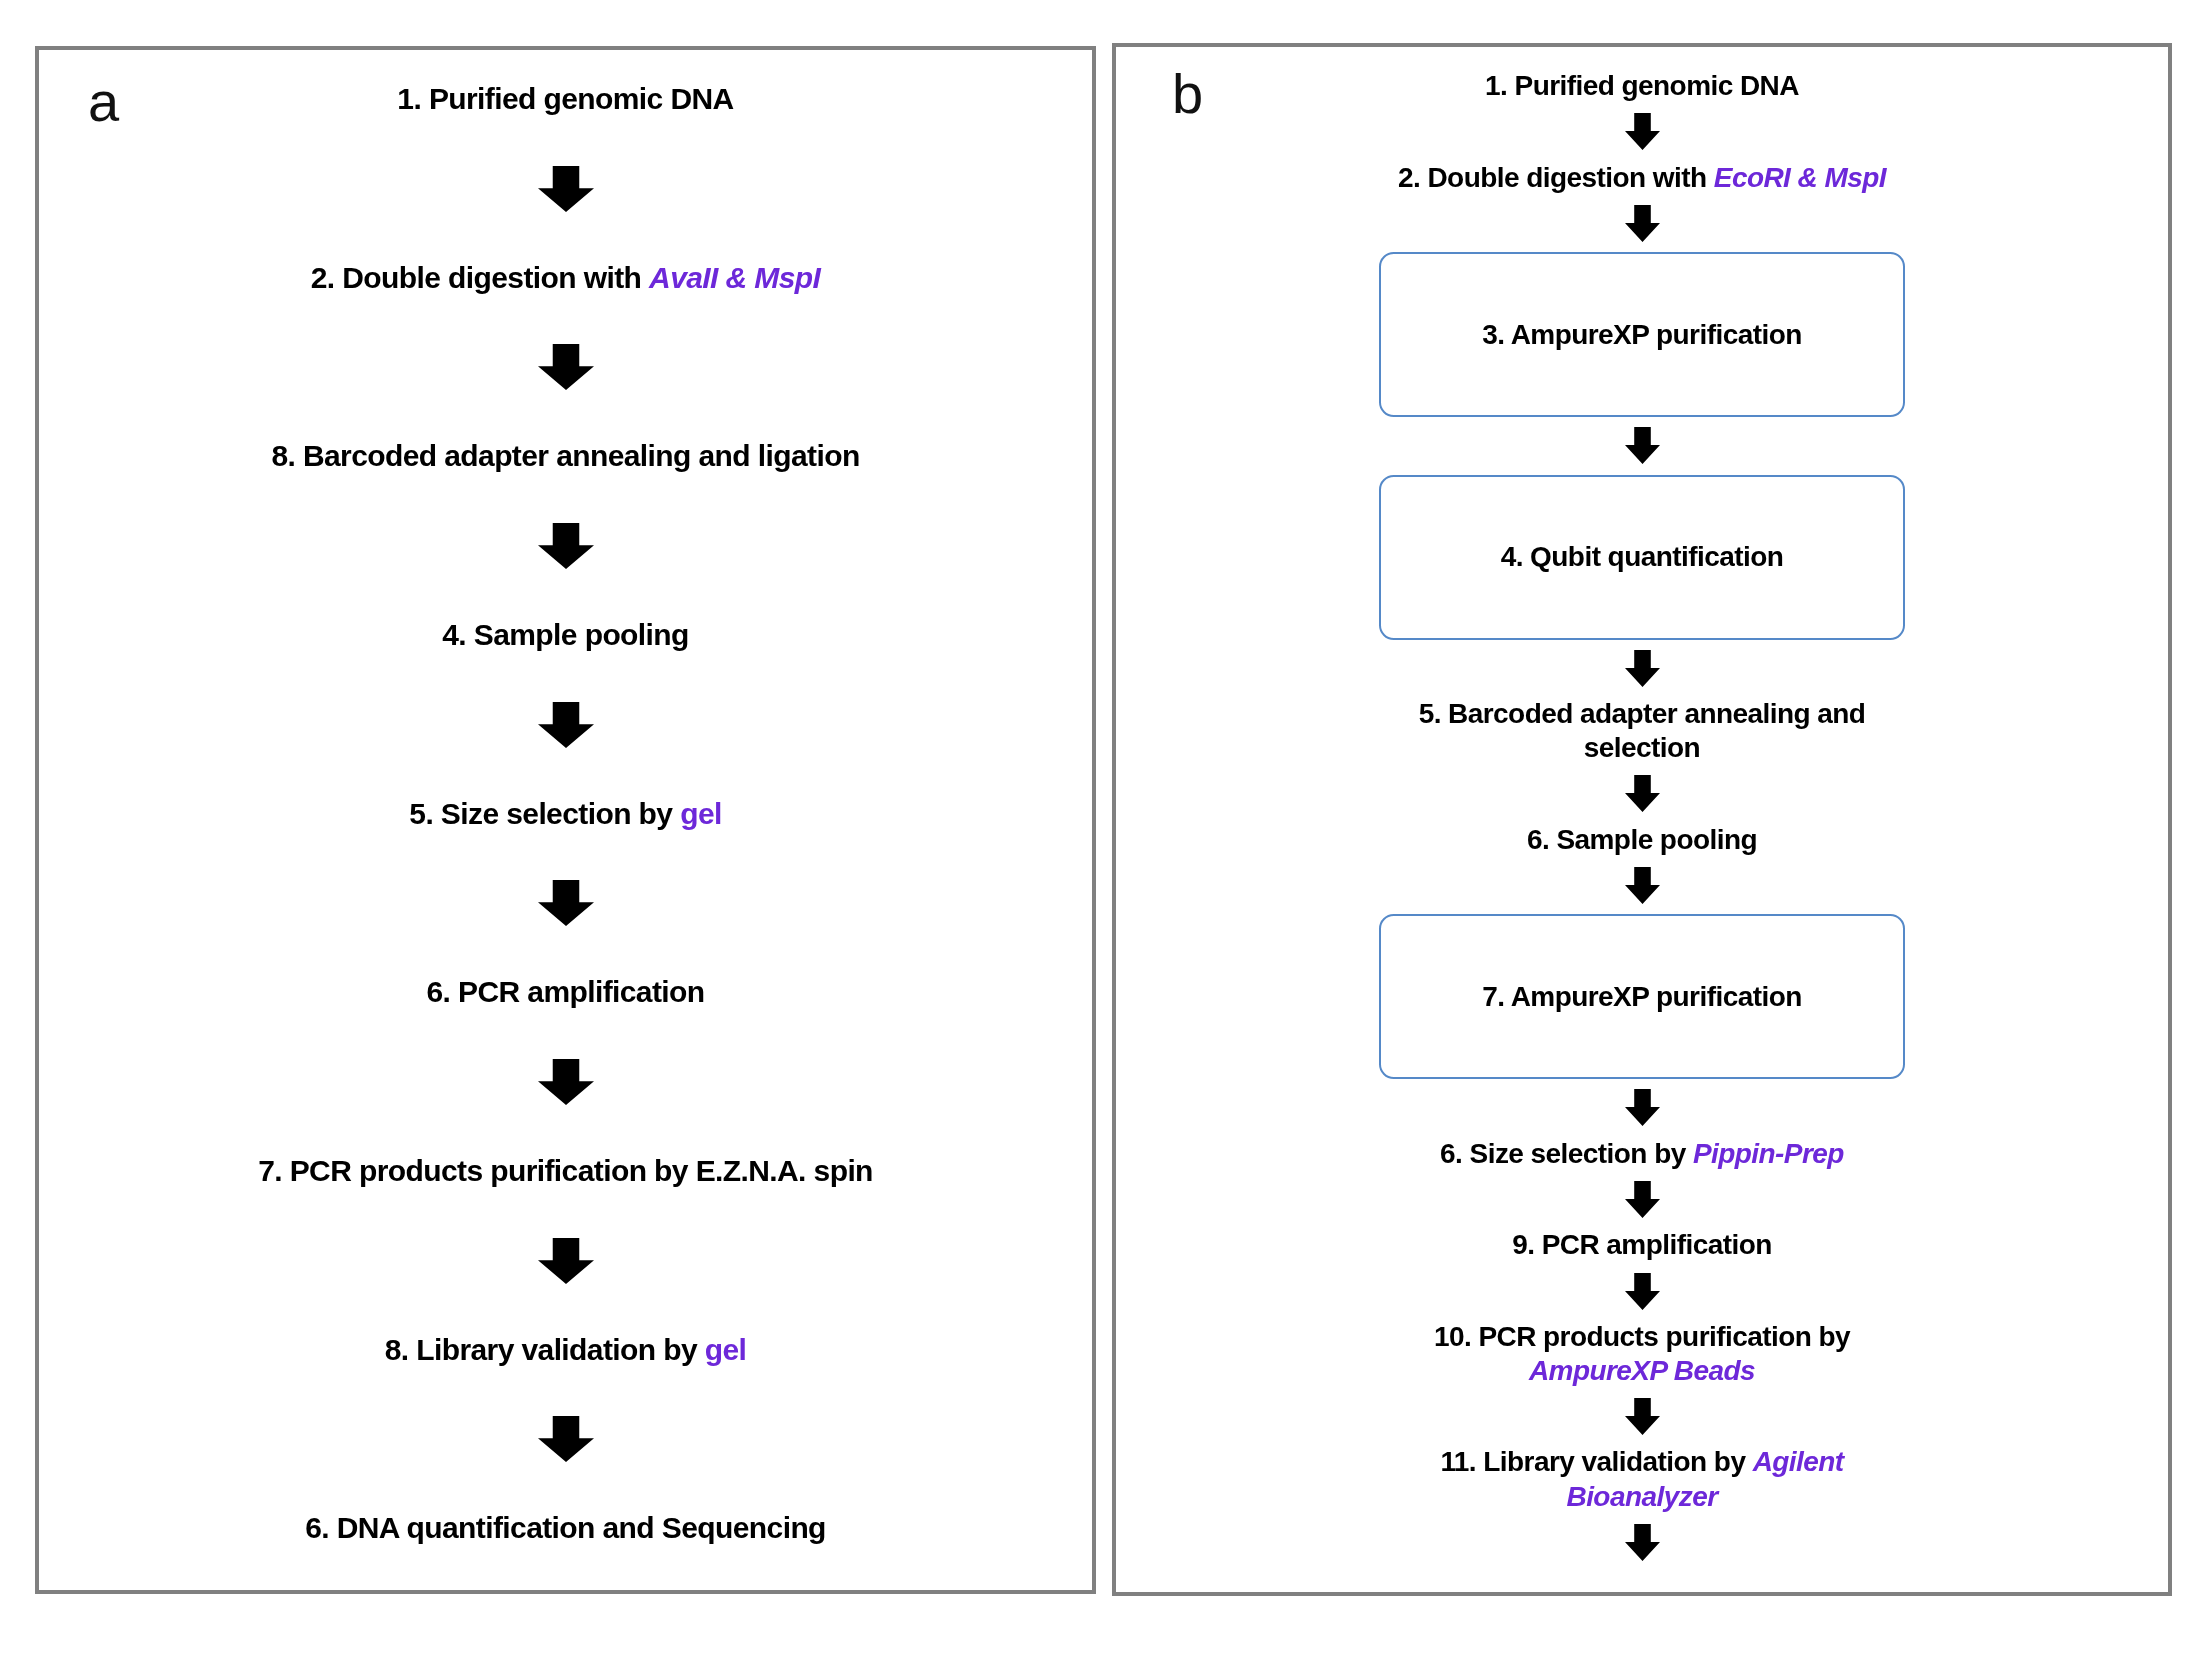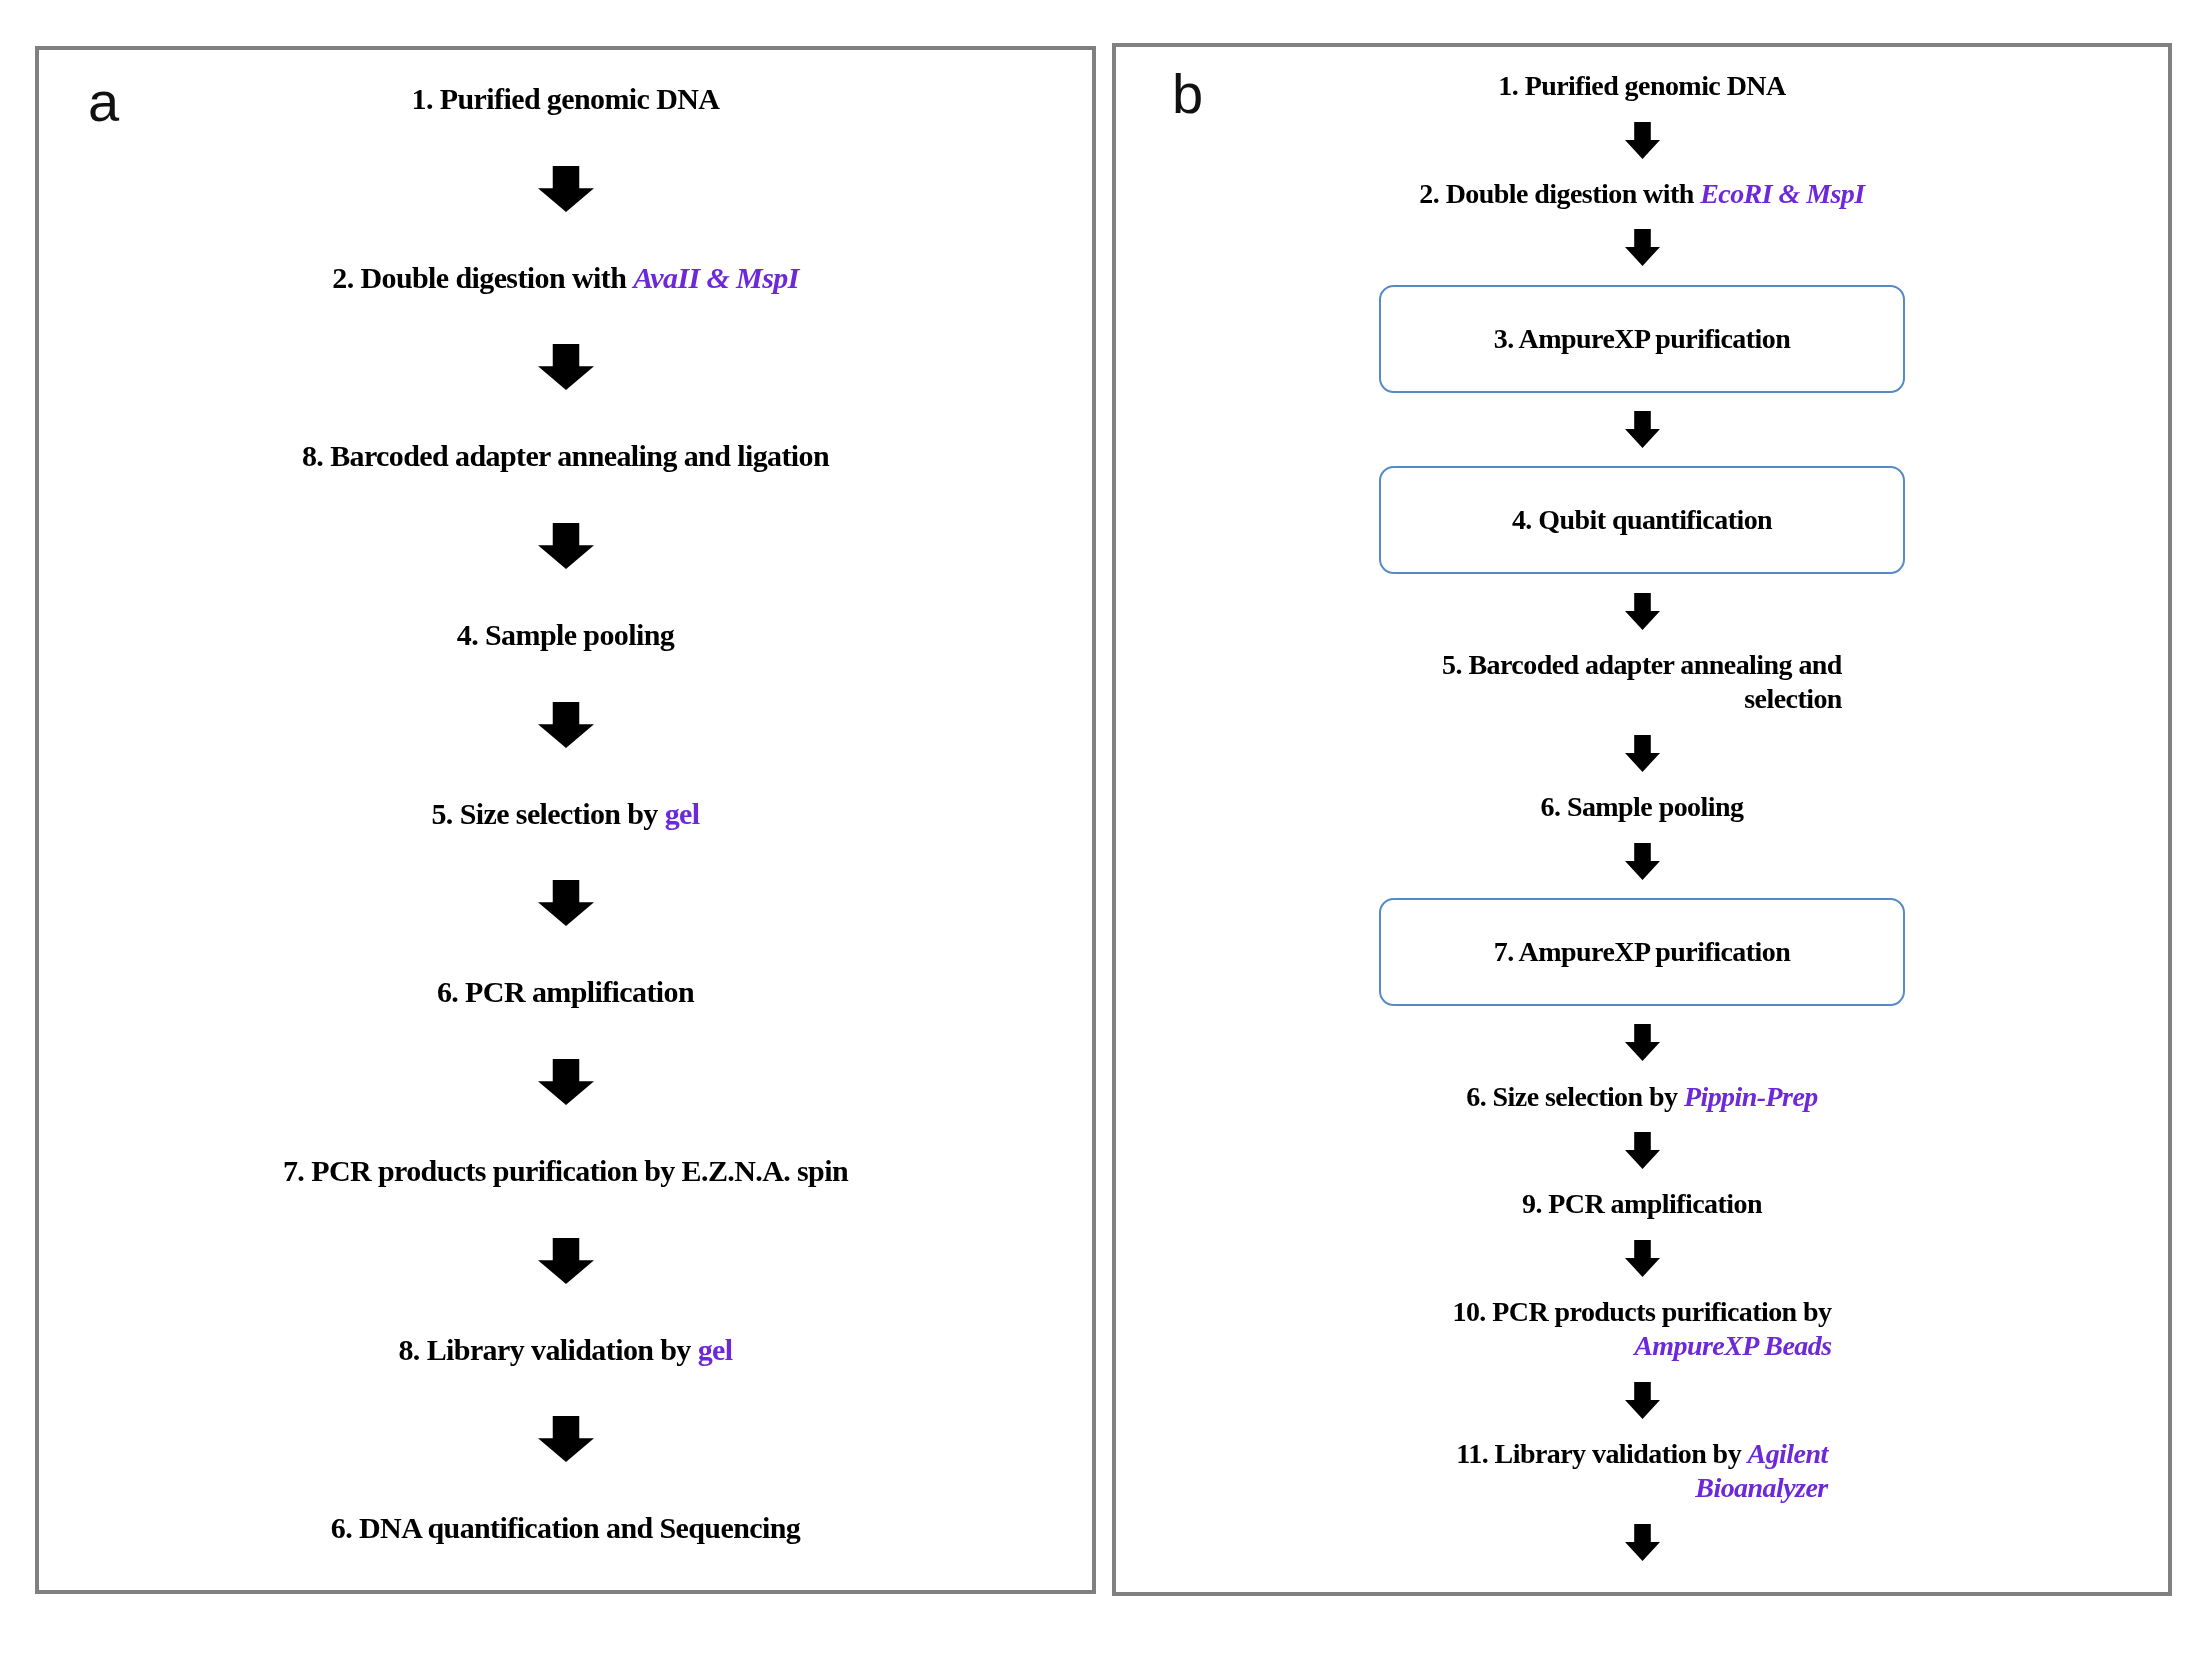--- a/index.html
+++ b/index.html
@@ -46,34 +46,33 @@
     left: 0;
     right: 0;
     display: flex;
     flex-direction: column;
     align-items: center;
     justify-content: space-between;
   }
   .panel-a .flow { top: 31px; bottom: 43px; }
   .panel-b .flow { top: 22px; bottom: 31px; }
   .step {
-    text-align: right;
-    font-family: Liberation Serif, serif;
+    text-align: center;
   }
   .step-text {
     font-weight: 700;
     color: #000000;
     letter-spacing: -0.02em;
     line-height: 1.22;
   }
   .panel-a .step-text { font-size: 30px; }
   .panel-b .step-text { font-size: 28px; }
   .step.boxed {
     width: 526px;
-    height: 108px;
+    height: 165px;
     border: 2.9px solid #5589c8;
     border-radius: 14.7px;
     display: flex;
     align-items: center;
     justify-content: center;
     box-sizing: border-box;
     background: #ffffff;
   }
   .red { color: #6d28d9; }
   .it { font-style: italic; }

